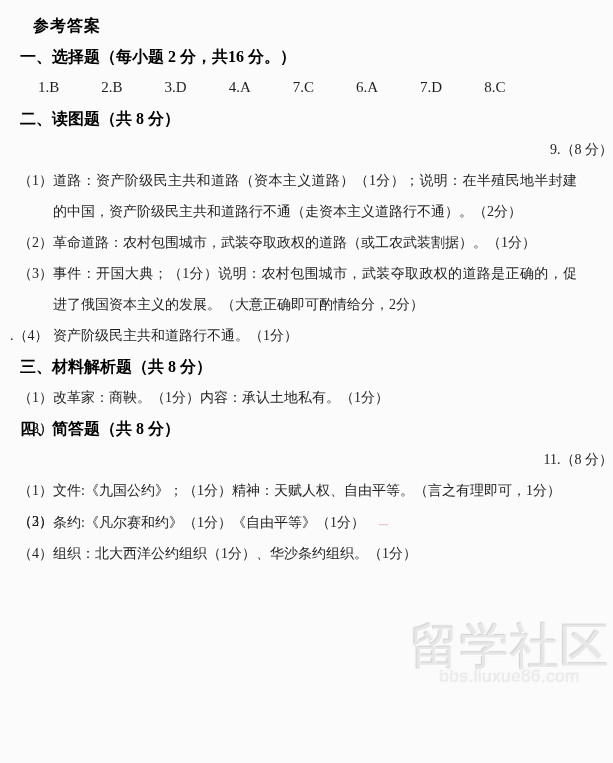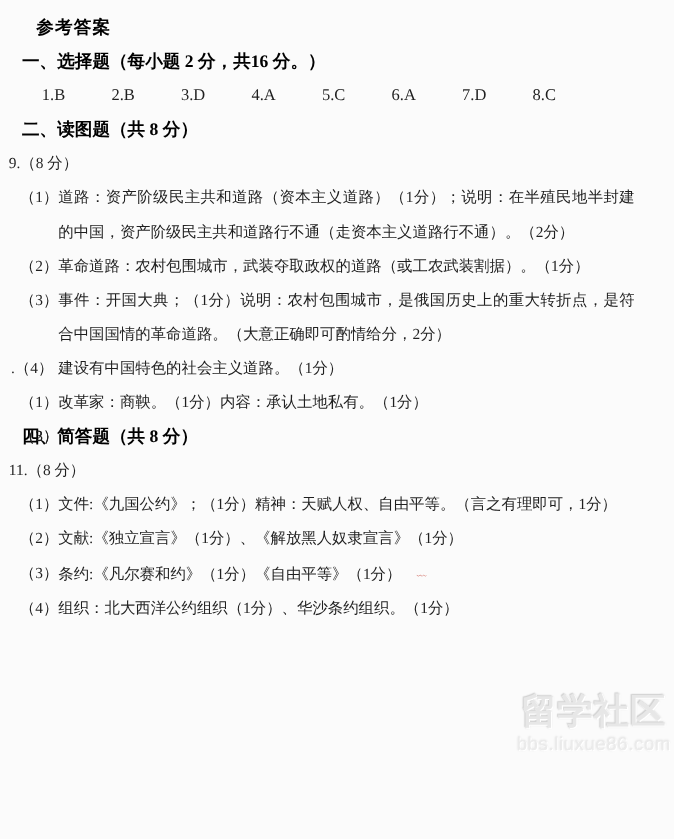--- a/index.html
+++ b/index.html
@@ -44,20 +44,21 @@
   }
   .answers-row {
     display: flex;
     padding-left: 38px;
     gap: 42px;
     line-height: 31px;
     font-size: 15px;
   }
   .qno {
     padding-left: 8px;
+    text-align: right;
   }
   .item {
     position: relative;
     margin: 0;
     padding-left: 53px;
     padding-right: 36px;
     line-height: 31px;
     font-size: 14px;
     text-align: justify;
   }
@@ -79,22 +80,22 @@
   .watermark {
     position: absolute;
     right: 3px;
     bottom: 2px;
     text-align: center;
     font-family: "Liberation Sans", "DejaVu Sans", sans-serif;
     user-select: none;
     pointer-events: none;
   }
   .watermark .wm-title {
-    font-size: 32px;
-    font-weight: bold;
+    font-size: 49px;
+    font-weight: normal;
     line-height: 42px;
     color: #e7e7e7;
     letter-spacing: 1px;
     text-shadow: 1px 1px 0 #ffffff, -1px -1px 1px #d2d2d2, 0 0 2px #cccccc;
   }
   .watermark .wm-url {
     font-size: 17px;
     line-height: 19px;
     color: #ebebeb;
     letter-spacing: 0.5px;
@@ -108,21 +109,21 @@
 
   <p class="line title">参考答案</p>
 
   <p class="line heading">一、选择题（每小题 2 分，共16 分。）</p>
 
   <div class="answers-row">
     <span>1.B</span>
     <span>2.B</span>
     <span>3.D</span>
     <span>4.A</span>
-    <span>5.C</span>
+    <span>7.C</span>
     <span>6.A</span>
     <span>7.D</span>
     <span>8.C</span>
   </div>
 
   <p class="line heading">二、读图题（共 8 分）</p>
 
   <p class="line qno">9.（8 分）</p>
 
   <p class="item">
@@ -130,28 +131,29 @@
     <span>道路：资产阶级民主共和道路（资本主义道路）（1分）；说明：在半殖民地半封建的中国，资产阶级民主共和道路行不通（走资本主义道路行不通）。（2分）</span>
   </p>
 
   <p class="item">
     <span class="marker">（2）</span>
     <span>革命道路：农村包围城市，武装夺取政权的道路（或工农武装割据）。（1分）</span>
   </p>
 
   <p class="item">
     <span class="marker">（3）</span>
-    <span>事件：开国大典；（1分）说明：农村包围城市，是俄国历史上的重大转折点，是符合中国国情的革命道路。（大意正确即可酌情给分，2分）</span>
+    <span>事件：开国大典；（1分）说明：农村包围城市，武装夺取政权的道路是正确的，促进了俄国资本主义的发展。（大意正确即可酌情给分，2分）</span>
   </p>
 
   <p class="item dot-marker">
     <span class="marker">.（4）</span>
-    <span>建设有中国特色的社会主义道路。（1分）</span>
+    <span>资产阶级民主共和道路行不通。（1分）</span>
   </p>
 
+  <p class="line heading">三、材料解析题（共 8 分）</p>
 
 
   <p class="item">
     <span class="marker">（1）</span>
     <span>改革家：商鞅。（1分）内容：承认土地私有。（1分）</span>
   </p>
 
   <p class="item">
     <span class="marker">（2）</span>
   </p>
@@ -164,21 +166,20 @@
 
   <p class="line qno">11.（8 分）</p>
 
   <p class="item">
     <span class="marker">（1）</span>
     <span>文件:《九国公约》；（1分）精神：天赋人权、自由平等。（言之有理即可，1分）</span>
   </p>
 
   <p class="item">
     <span class="marker">（2）</span>
-    <span>文献:《独立宣言》（1分）、《解放黑人奴隶宣言》（1分）</span>
   </p>
 
   <p class="item">
     <span class="marker">（3）</span>
     <span>条约:《凡尔赛和约》（1分）《自由平等》（1分）</span><span class="red-mark">﹏</span>
   </p>
 
   <p class="item">
     <span class="marker">（4）</span>
     <span>组织：北大西洋公约组织（1分）、华沙条约组织。（1分）</span>

